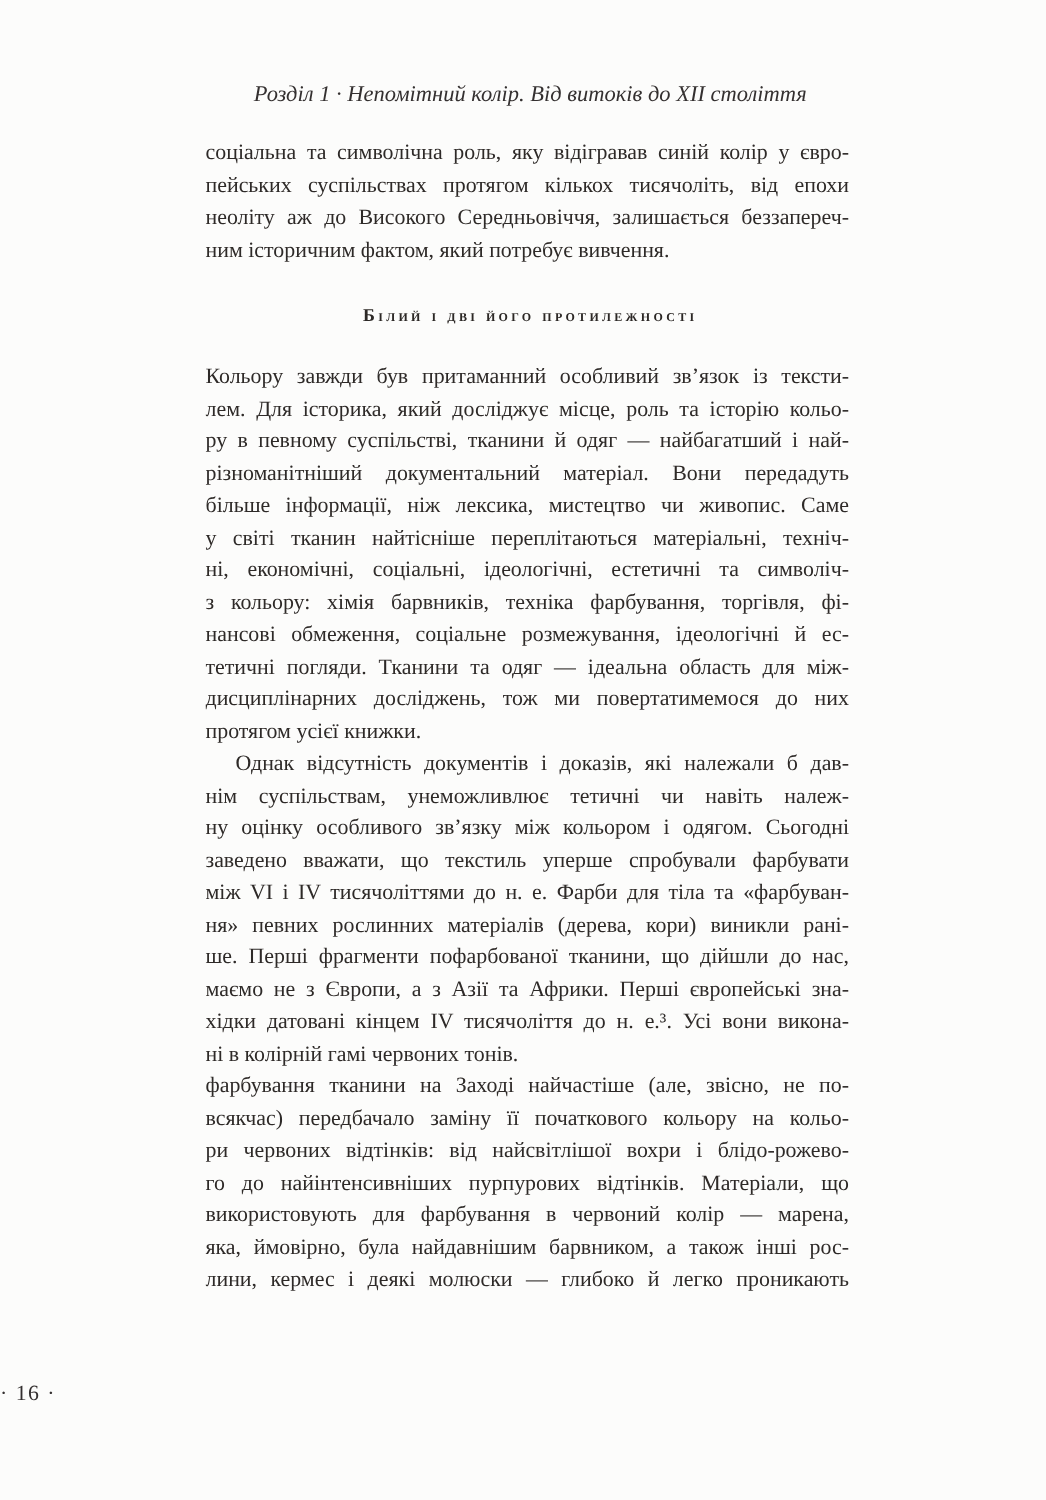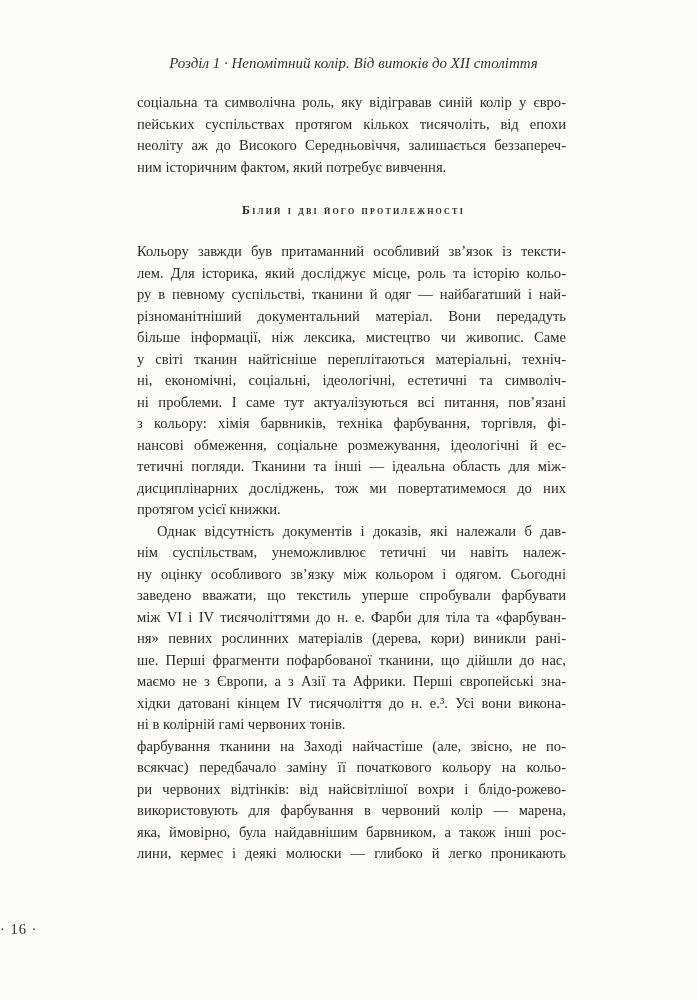--- a/index.html
+++ b/index.html
@@ -95,43 +95,43 @@
 
   <div id="body-text" class="text-block">
       <div class="paragraph">
         <div class="line">Кольору завжди був притаманний особливий зв’язок із тексти-</div>
         <div class="line">лем. Для історика, який досліджує місце, роль та історію кольо-</div>
         <div class="line">ру в певному суспільстві, тканини й одяг — найбагатший і най-</div>
         <div class="line">різноманітніший документальний матеріал. Вони передадуть</div>
         <div class="line">більше інформації, ніж лексика, мистецтво чи живопис. Саме</div>
         <div class="line">у світі тканин найтісніше переплітаються матеріальні, техніч-</div>
         <div class="line">ні, економічні, соціальні, ідеологічні, естетичні та символіч-</div>
-        <div class="line">ні проблеми. І саме тут актуалізуються всі питання, пов’язані</div>
         <div class="line">з кольору: хімія барвників, техніка фарбування, торгівля, фі-</div>
         <div class="line">нансові обмеження, соціальне розмежування, ідеологічні й ес-</div>
-        <div class="line">тетичні погляди. Тканини та інші — ідеальна область для між-</div>
+        <div class="line">тетичні погляди. Тканини та одяг — ідеальна область для між-</div>
         <div class="line">дисциплінарних досліджень, тож ми повертатимемося до них</div>
         <div class="line line-end">протягом усієї книжки.</div>
       </div>
       <div class="paragraph">
         <div class="line line-indent">Однак відсутність документів і доказів, які належали б дав-</div>
         <div class="line">нім суспільствам, унеможливлює тетичні чи навіть належ-</div>
         <div class="line">ну оцінку особливого зв’язку між кольором і одягом. Сьогодні</div>
         <div class="line">заведено вважати, що текстиль уперше спробували фарбувати</div>
         <div class="line">між VI і IV тисячоліттями до н. е. Фарби для тіла та «фарбуван-</div>
         <div class="line">ня» певних рослинних матеріалів (дерева, кори) виникли рані-</div>
         <div class="line">ше. Перші фрагменти пофарбованої тканини, що дійшли до нас,</div>
         <div class="line">маємо не з Європи, а з Азії та Африки. Перші європейські зна-</div>
         <div class="line">хідки датовані кінцем IV тисячоліття до н. е.³. Усі вони викона-</div>
         <div class="line line-end">ні в колірній гамі червоних тонів.</div>
       </div>
       <div class="paragraph">
         <div class="line">фарбування тканини на Заході найчастіше (але, звісно, не по-</div>
         <div class="line">всякчас) передбачало заміну її початкового кольору на кольо-</div>
         <div class="line">ри червоних відтінків: від найсвітлішої вохри і блідо-рожево-</div>
+        <div class="line">го до найінтенсивніших пурпурових відтінків. Матеріали, що</div>
         <div class="line">використовують для фарбування в червоний колір — марена,</div>
         <div class="line">яка, ймовірно, була найдавнішим барвником, а також інші рос-</div>
         <div class="line">лини, кермес і деякі молюски — глибоко й легко проникають</div>
       </div>
     </div>
 
   <div class="page-footer">· 16 ·</div>
 </div>
 
 </body></html>

